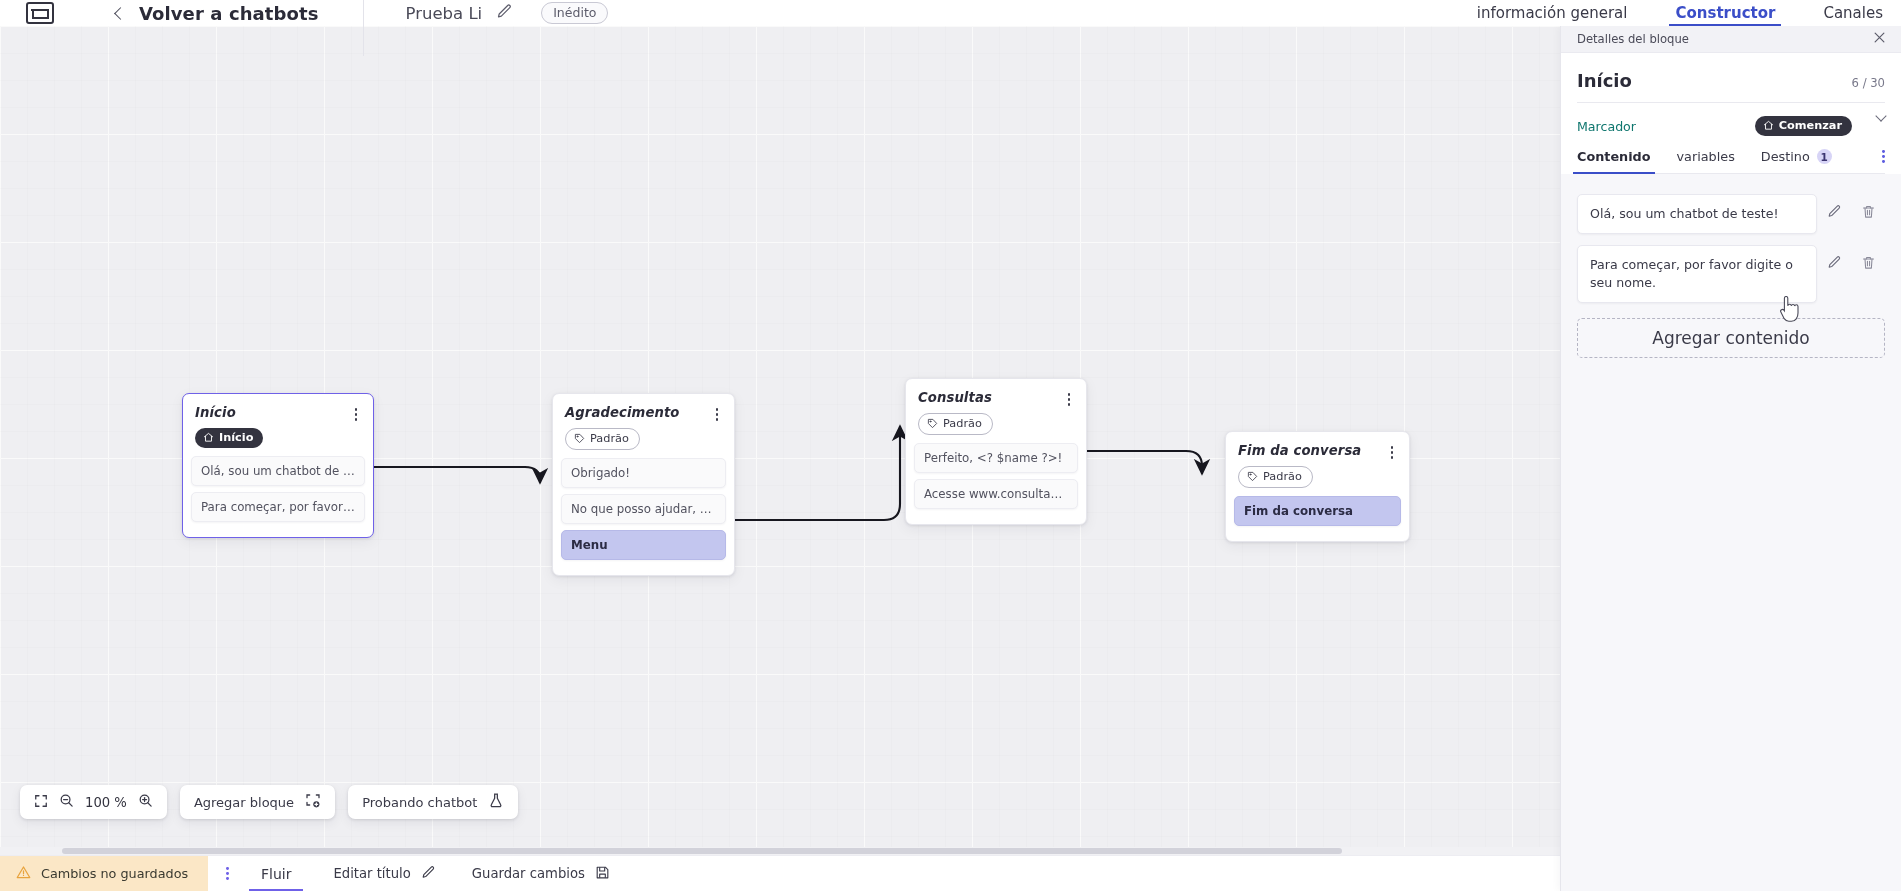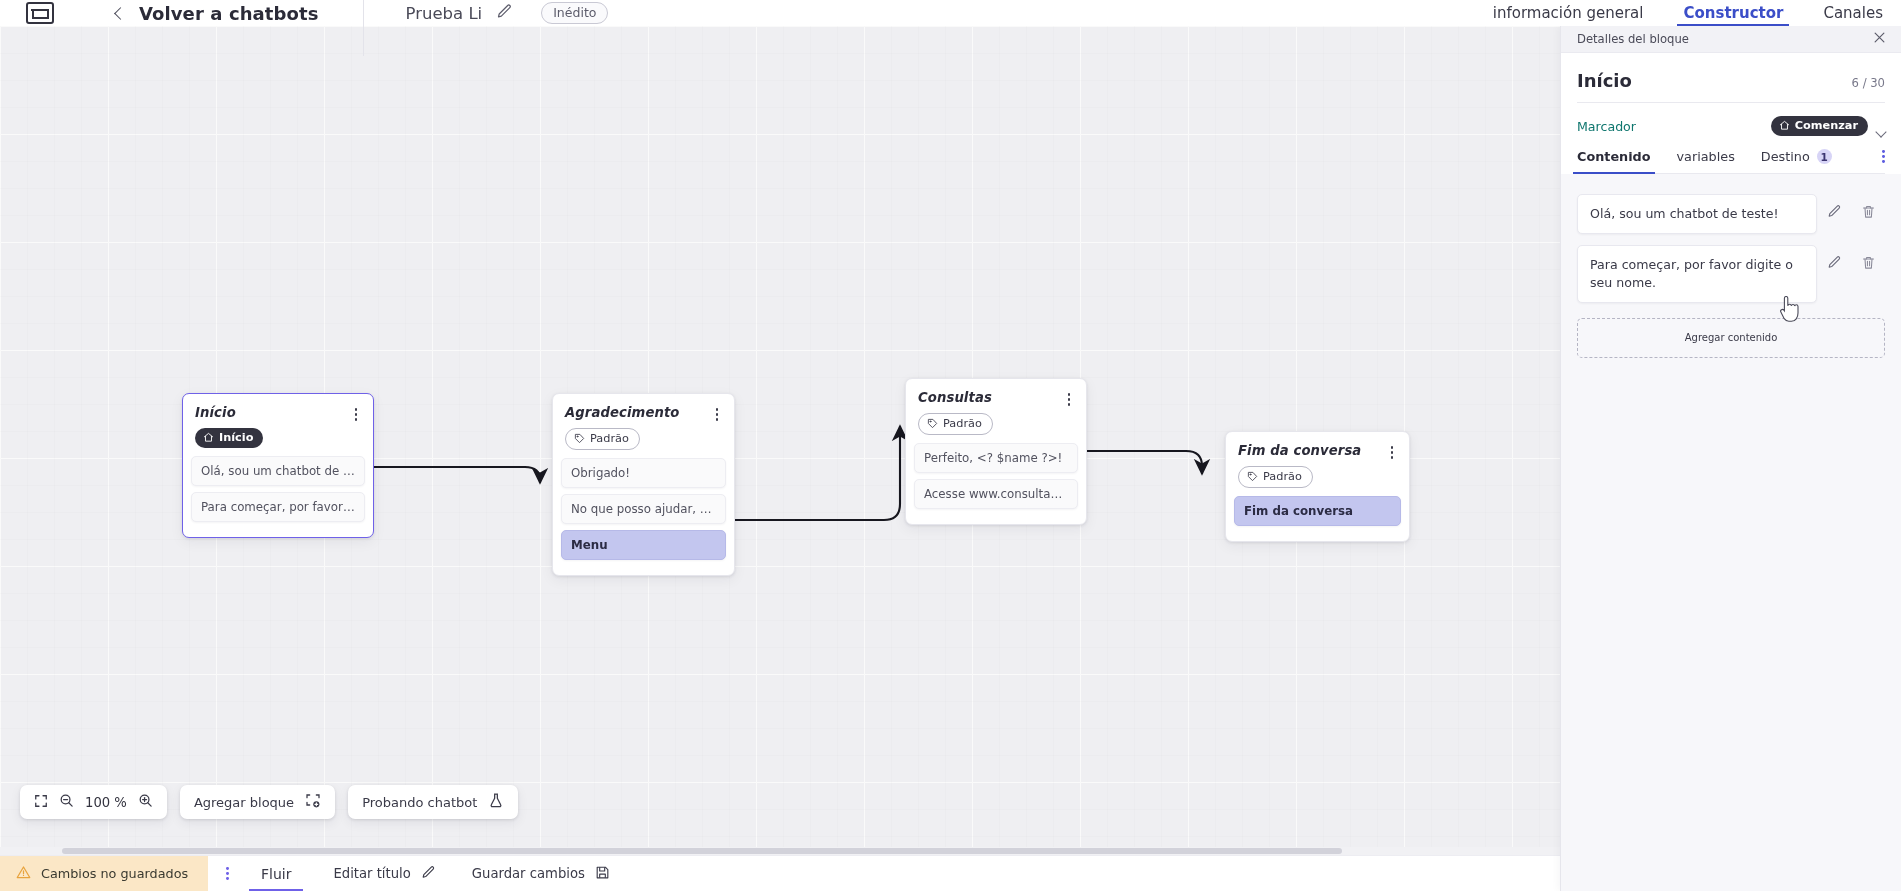--- a/index.html
+++ b/index.html
@@ -50,21 +50,21 @@
   .pencil-ico { margin-left: 14px; flex:none; }
   .badge-unpub {
     margin-left: 28px; border: 1px solid #c9c9d4; border-radius: 11px;
     padding: 2px 11px 3px; font-size: 12.5px; color: #5c5c6b;
     background: #fafafc; white-space: nowrap;
   }
 
   
   .main-tabs {
     position: absolute; right: 0; top: 0; height: 26px;
-    display: flex; align-items: flex-start; gap: 4px; z-index: 31;
+    display: flex; align-items: flex-start; gap: 12px; z-index: 31;
   }
   .mtab {
     font-size: 15px; color: #3a3a48; padding: 0 18px; height: 26px;
     display: flex; align-items: center; white-space: nowrap; position: relative;
   }
   .mtab.active { color: #3b4ec8; font-weight: 700; }
   .mtab.active::after {
     content:""; position:absolute; left:12px; right:12px; bottom:0; height:2.5px; background:#3b4ec8;
   }
 
@@ -170,21 +170,21 @@
     padding: 0 14px 0 16px; background:#f2f2f6; border-bottom:1px solid #eaeaf0;
   }
   .panel-head .t { font-size: 11.6px; color:#4a4a58; }
   .panel-body { background:#ffffff; padding: 0 16px; }
   .p-title-row { display:flex; align-items:baseline; justify-content:space-between; padding: 17px 0 11px; }
   .p-title { font-size: 18px; font-weight: 700; color:#2b2b38; }
   .p-count { font-size: 11.6px; color:#78788a; }
   .p-sep { height:1px; background:#e9e9ef; }
   .p-mark-row { display:flex; align-items:center; justify-content:space-between; padding: 13px 0 13px; }
   .p-mark-label { font-size: 12.6px; color:#0f766e; }
-  .p-mark-right { display:flex; align-items:flex-end; gap: 9px; padding-left: 26px; }
+  .p-mark-right { display:flex; align-items:flex-start; gap: 25px; padding-left: 26px; }
   .chev-dn { width:8px;height:8px;border-right:1.6px solid #6a6a7a;border-bottom:1.6px solid #6a6a7a;transform:rotate(45deg);margin-top:-4px; }
   .p-tabs { display:flex; align-items:center; border-bottom:1px solid #e9e9ef; position:relative; }
   .p-tab {
     font-size: 12.8px; color:#3a3a48; padding: 0 0 9px; margin-right: 26px; position:relative;
     display:flex; align-items:center; gap:7px; white-space:nowrap;
   }
   .p-tab.active { color:#2b2b38; font-weight:600; }
   .p-tab.active::after { content:""; position:absolute; left:-4px; right:-4px; bottom:-1px; height:2.4px; background:#3b4ec8; }
   .p-badge {
     background:#d7d4f6; color:#3b3470; font-size:10.5px; font-weight:700;
@@ -197,21 +197,21 @@
   .c-row { display:flex; align-items:flex-start; gap: 0; margin-bottom: 11px; }
   .c-box {
     flex:1; background:#ffffff; border:1px solid #e8e8ef; border-radius:5px;
     padding: 10px 12px; font-size: 12.6px; color:#3a3a48; line-height: 1.42;
     box-shadow: 0 1px 2px rgba(30,30,50,.05);
   }
   .c-act { width: 34px; display:flex; align-items:center; justify-content:center; padding-top: 10px; }
   .add-content {
     margin: 15px 0 0; border: 1.5px dashed #b5b5c4; border-radius: 5px;
     height: 40px; display:flex; align-items:center; justify-content:center;
-    font-size: 10px; color:#3a3a48; background: transparent;
+    font-size: 17px; color:#3a3a48; background: transparent;
   }
 
   .cursor-ptr { position:absolute; pointer-events:none; z-index: 60; }
 </style>
 </head>
 <body>
 
 <div id="app">
 
   <div class="topbar">

